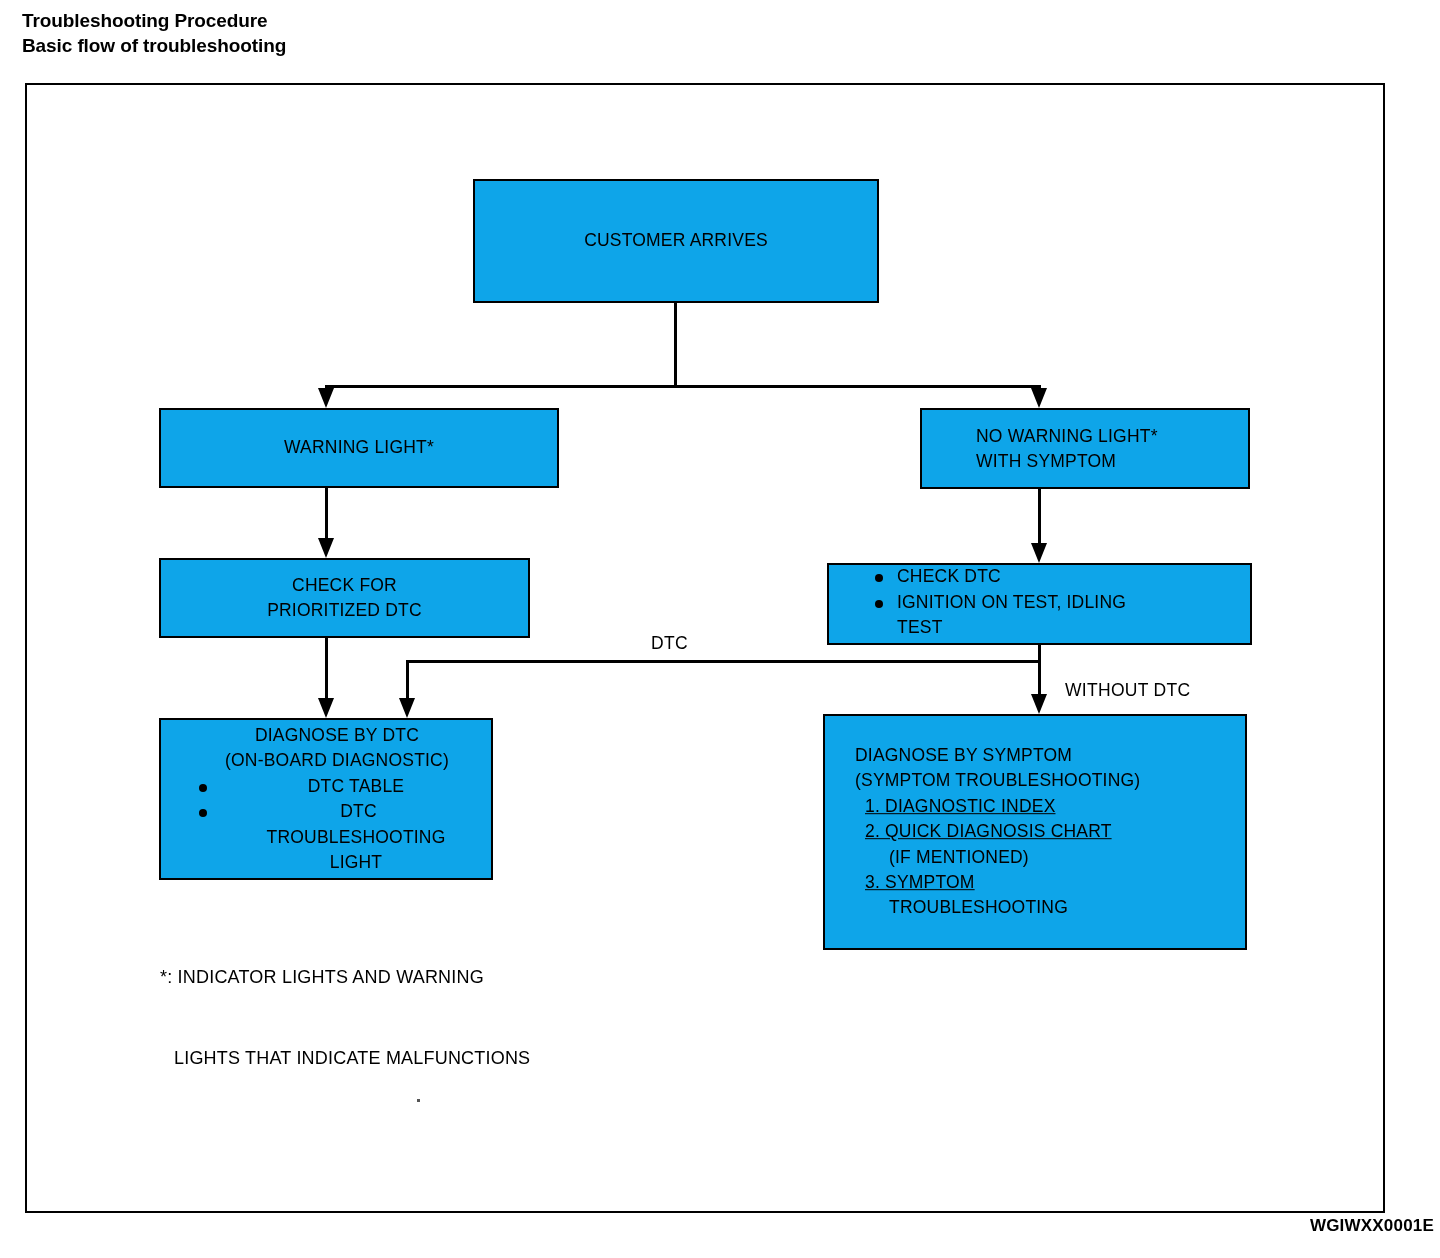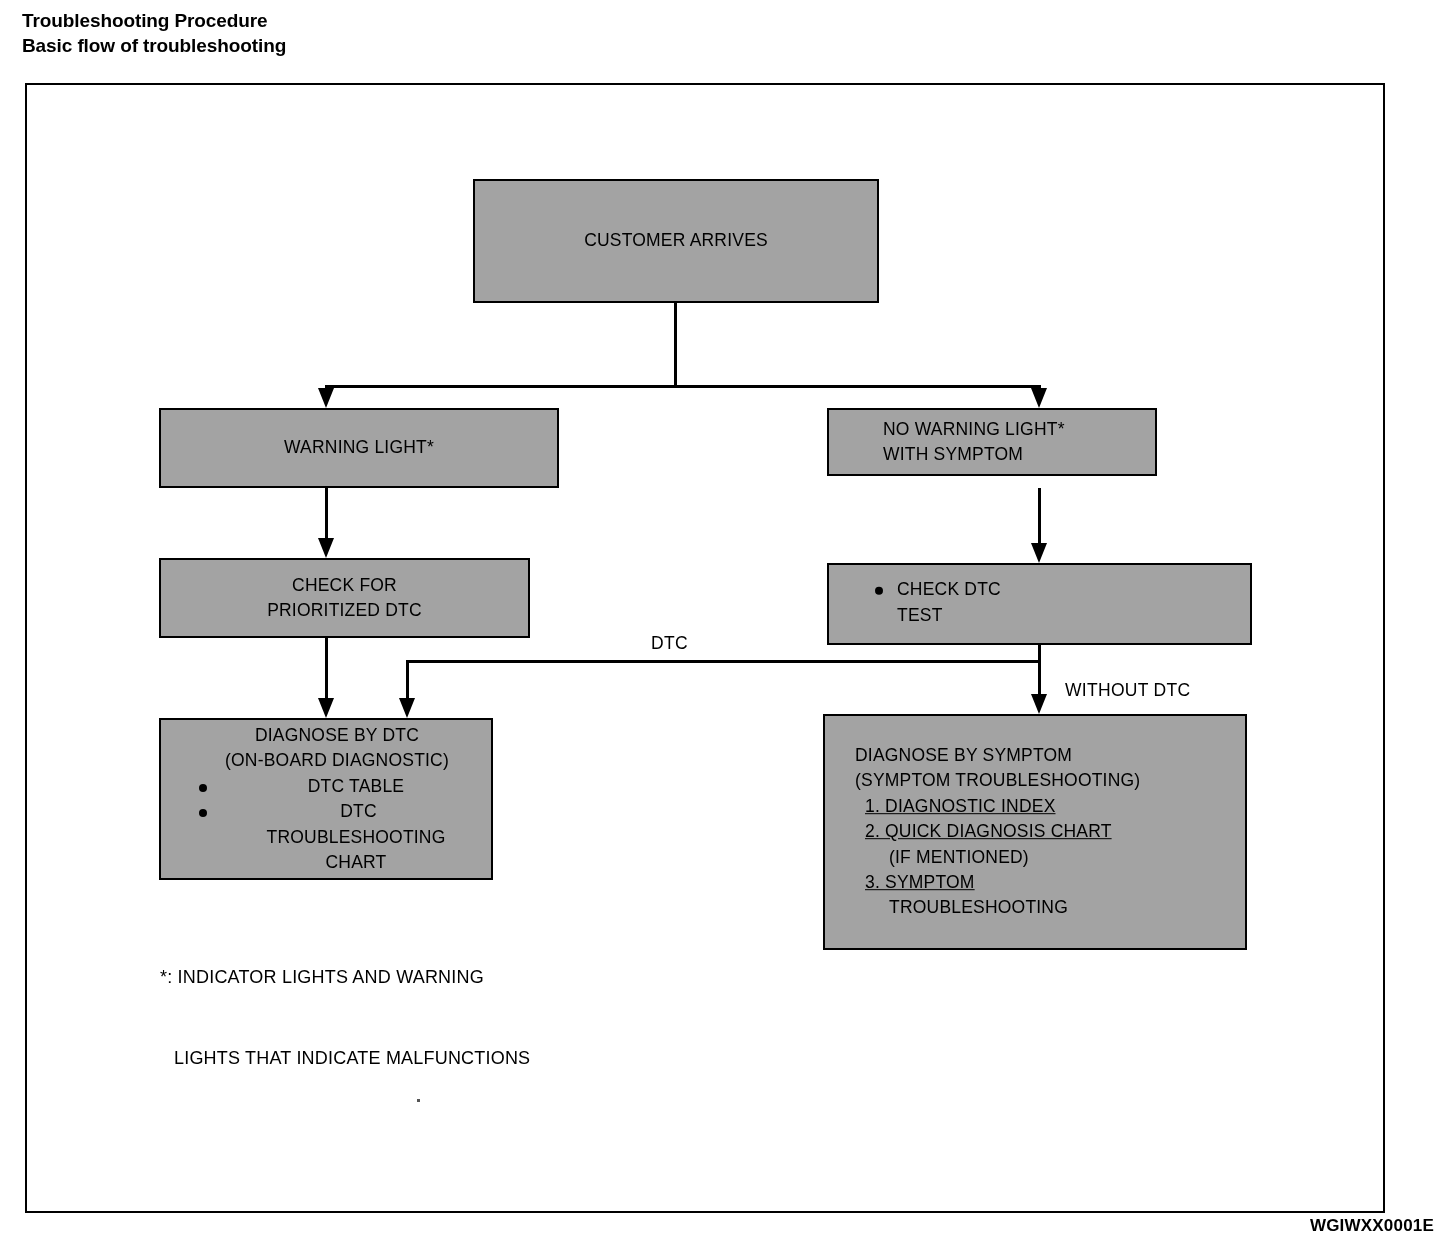--- a/index.html
+++ b/index.html
@@ -35,39 +35,39 @@
     width: 1360px;
     height: 1130px;
     border: 2px solid #000000;
     box-sizing: border-box;
   }
 
   .node {
     position: absolute;
     border: 2px solid #000000;
     box-sizing: border-box;
-    background: #a3a3a3;
+    background: #0ea5e9;
     font-size: 17.5px;
     line-height: 1.45;
     letter-spacing: 0.2px;
     padding-left: 36px;
   }
   .node .inner {
     position: absolute;
     left: 0; right: 0;
     top: 50%;
     transform: translateY(-50%);
   }
   .node.center-text .inner { text-align: center; }
   .node.left-text .inner { text-align: left; }
 
   
   #node-customer-arrives { left: 473px; top: 179px; width: 406px; height: 124px; }
   #node-warning-light    { left: 159px; top: 408px; width: 400px; height: 80px; }
-  #node-no-warning-light { left: 827px; top: 408px; width: 330px; height: 68px; }
+  #node-no-warning-light { left: 920px; top: 408px; width: 330px; height: 81px; }
   #node-check-prioritized{ left: 159px; top: 558px; width: 371px; height: 80px; }
   #node-check-dtc        { left: 827px; top: 563px; width: 425px; height: 82px; }
   #node-diagnose-dtc     { left: 159px; top: 718px; width: 334px; height: 162px; }
   #node-diagnose-symptom { left: 823px; top: 714px; width: 424px; height: 236px; }
 
   #node-no-warning-light .inner { padding-left: 54px; }
   #node-check-dtc .inner { padding-left: 30px; top: 48%; }
   #node-diagnose-dtc .inner { padding-left: 22px; top: 50%; text-align: center; }
   #node-diagnose-symptom .inner { padding-left: 30px; top: 50%; }
 
@@ -186,32 +186,33 @@
 <div class="node center-text" id="node-check-prioritized">
   <div class="inner">
     <span class="txt-line">CHECK FOR</span>
     <span class="txt-line">PRIORITIZED DTC</span>
   </div>
 </div>
 
 <div class="node left-text" id="node-check-dtc">
   <div class="inner">
     <span class="bullet-line">CHECK DTC</span>
+    <span class="bullet-line">IGNITION ON TEST, IDLING</span>
     <span class="bullet-cont">TEST</span>
   </div>
 </div>
 
 <div class="node left-text" id="node-diagnose-dtc">
   <div class="inner">
     <span class="txt-line">DIAGNOSE BY DTC</span>
     <span class="txt-line">(ON-BOARD DIAGNOSTIC)</span>
     <span class="bullet-line">DTC TABLE</span>
     <span class="bullet-line"> DTC</span>
     <span class="bullet-cont">TROUBLESHOOTING</span>
-    <span class="bullet-cont">CHART</span>
+    <span class="bullet-cont">LIGHT</span>
   </div>
 </div>
 
 <div class="node left-text" id="node-diagnose-symptom">
   <div class="inner">
     <span class="txt-line">DIAGNOSE BY SYMPTOM</span>
     <span class="txt-line">(SYMPTOM TROUBLESHOOTING)</span>
     <span class="num-line">1. DIAGNOSTIC INDEX</span>
     <span class="num-line">2. QUICK DIAGNOSIS CHART</span>
     <span class="num-cont">(IF MENTIONED)</span>

